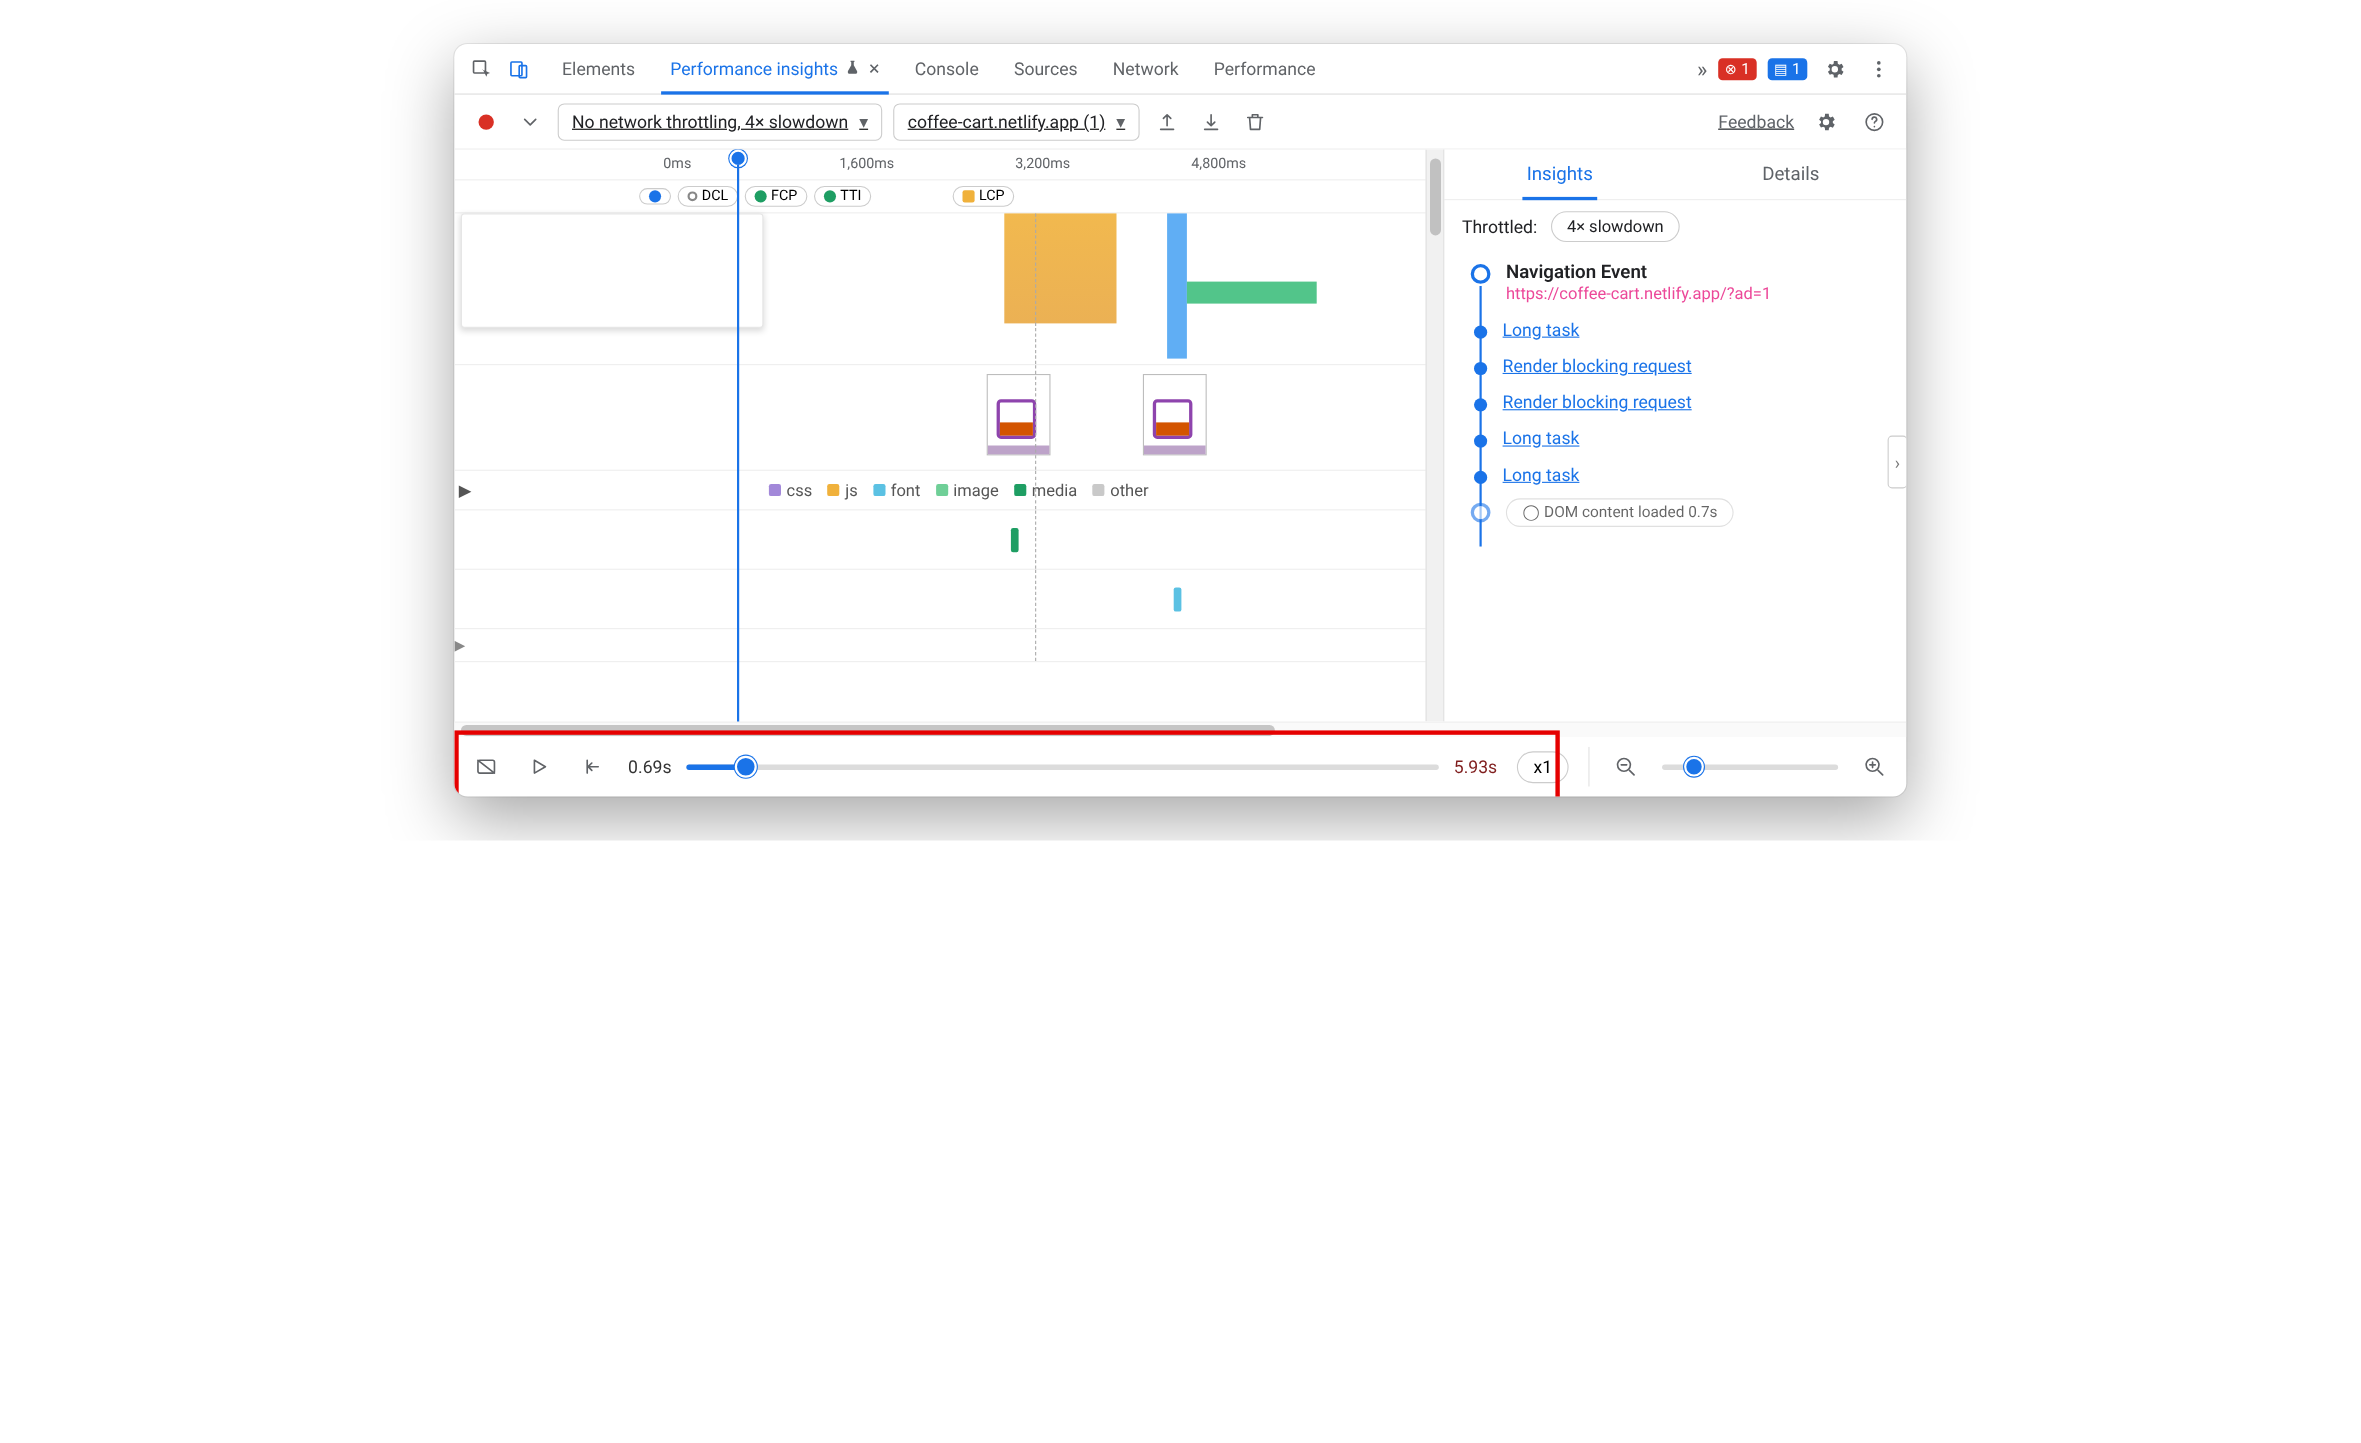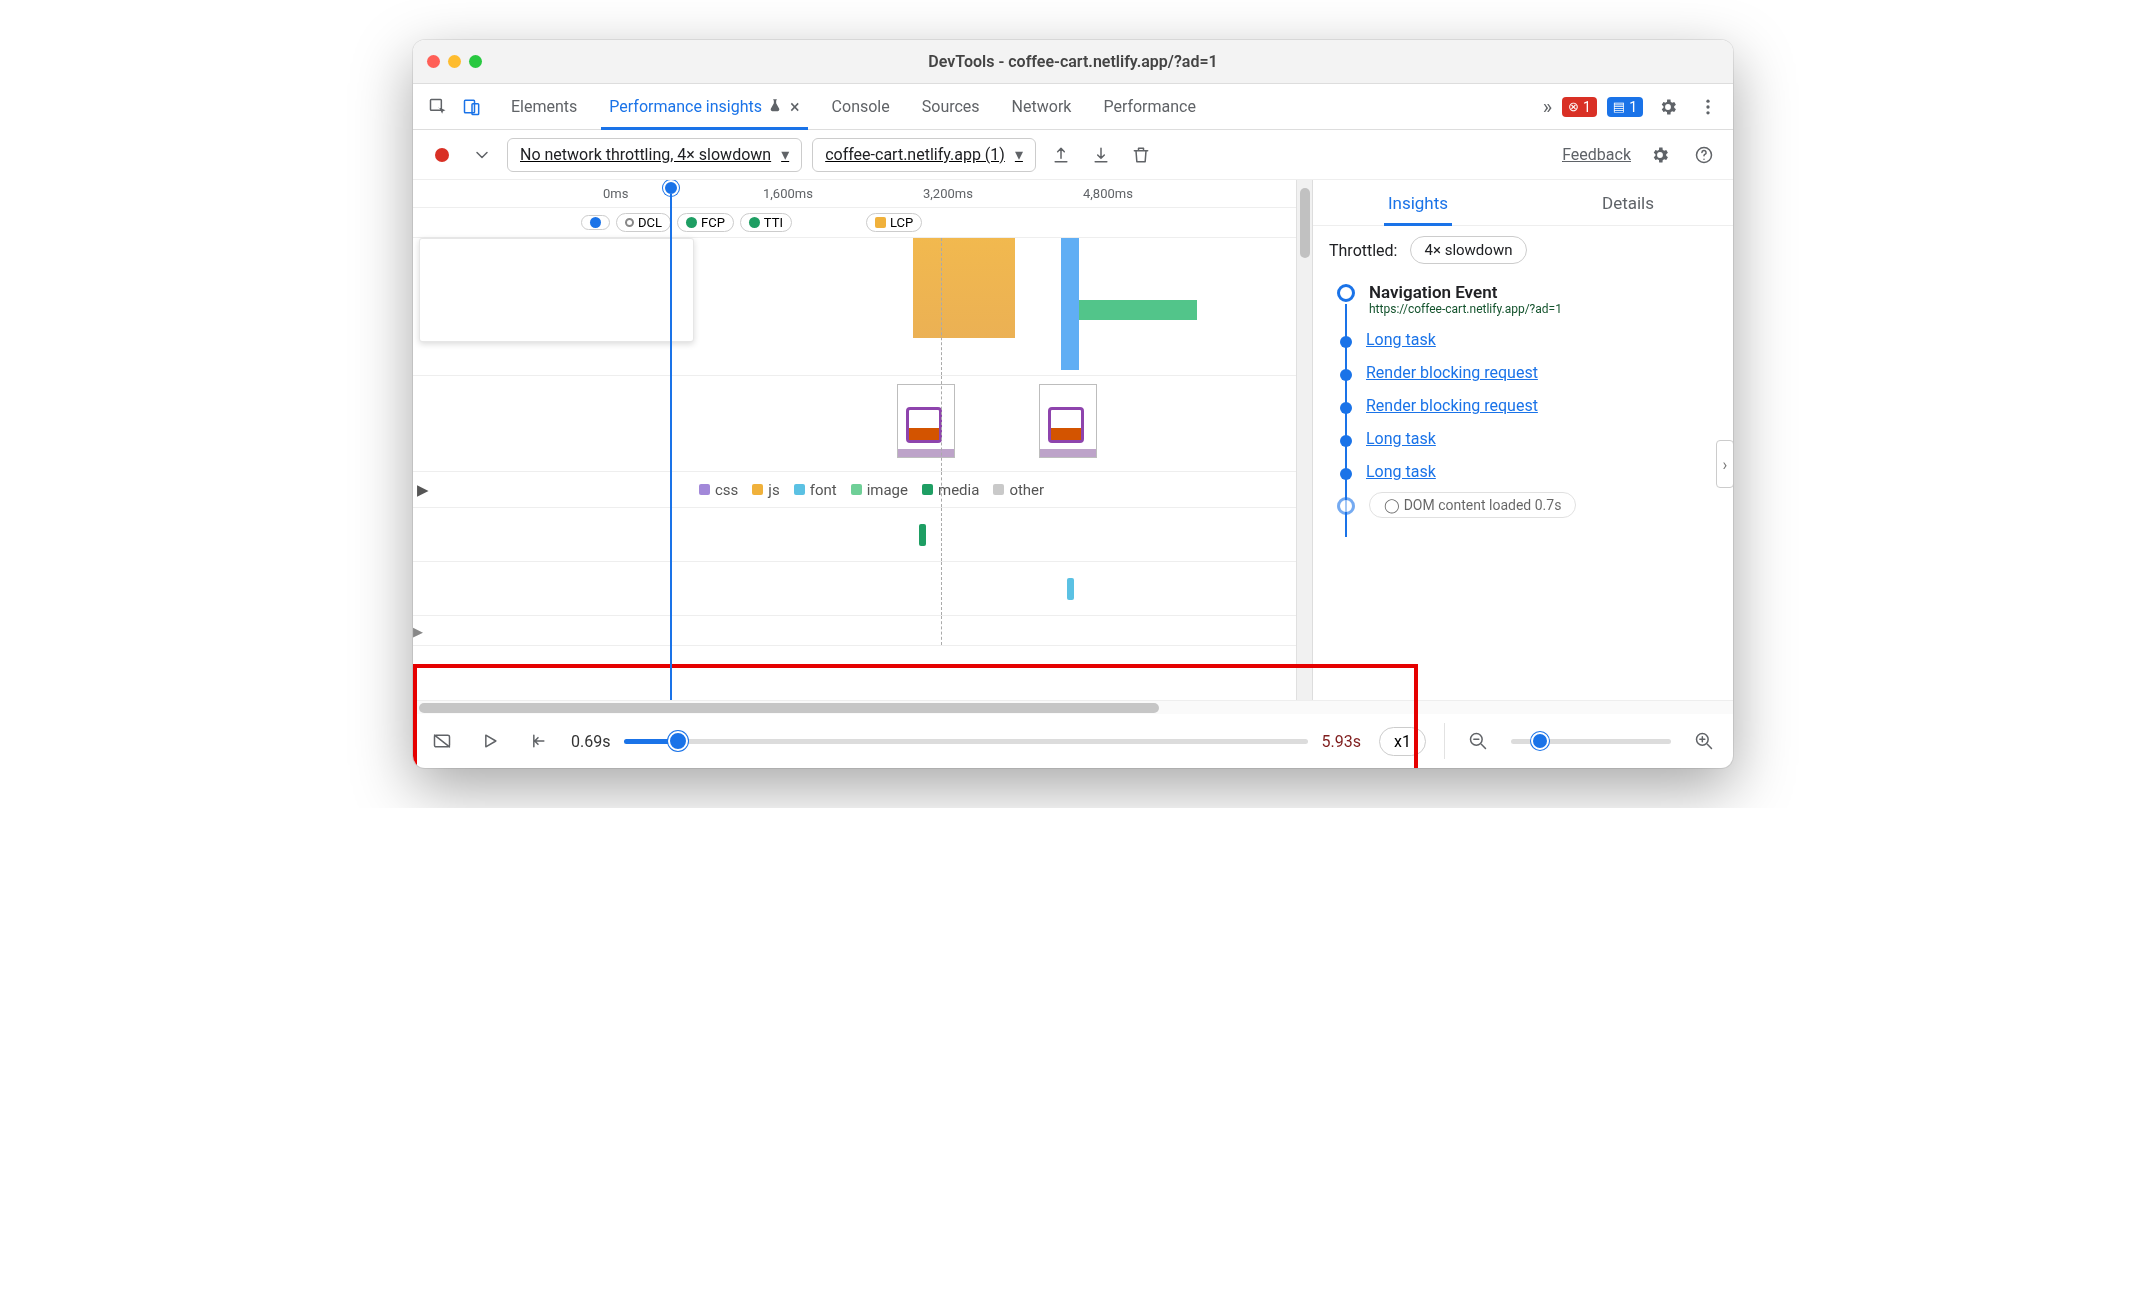--- a/index.html
+++ b/index.html
@@ -117,21 +117,21 @@
 .sidetab.active::after { content:""; position:absolute; bottom:-1px; left: 34%; right: 34%; height:3px; background:#1a73e8; }
 .throttle-row { padding: 10px 16px; display:flex; align-items:center; gap: 12px; font-size: 16px; color:#202124; }
 .chip { border: 1px solid #ccc; border-radius: 18px; padding: 4px 14px; font-size: 15px; }
 
 .insights-list { padding: 8px 16px 8px 24px; overflow:hidden; position: relative; }
 .rail { position: absolute; left: 32px; top: 30px; bottom: 0; width: 2px; background: #1a73e8; }
 .evt { display:flex; gap: 14px; margin-bottom: 14px; align-items:flex-start; }
 .evt .node { width: 18px; height: 18px; border-radius: 50%; border: 3px solid #1a73e8; background:#fff; flex: none; margin-top:2px; position: relative; z-index:1; }
 .evt .node.solid { background:#1a73e8; width: 12px; height: 12px; border: none; margin-left: 3px; margin-top: 6px; }
 .evt .content .title { font-weight: 600; font-size: 17px; color:#202124; }
-.evt .content .sub { font-size: 12px; color:#14532d; }
+.evt .content .sub { font-size: 15px; color:#ec4899; }
 .evt .content .lnk { color:#1a73e8; text-decoration: underline; font-size: 16px; cursor:pointer; }
 
 .bottom-scroll { height: 14px; border-top: 1px solid #eee; position: relative; background: #fafafa; }
 .bottom-scroll .thumb-h { position:absolute; left:6px; top:2px; height:10px; width: 740px; background: #c6c6c6; border-radius: 5px; }
 
 .footer { height: 54px; display:flex; align-items:center; padding: 0 14px; gap: 18px; }
 .footer .sep { width: 1px; height: 36px; background: #e2e2e2; }
 .timeline-slider { flex: 1; display: flex; align-items:center; gap: 14px; }
 .slider-track { flex:1; height: 5px; background: #dcdcdc; border-radius: 3px; position: relative; }
 .slider-fill { position:absolute; left:0; top:0; bottom:0; width: 50px; background:#1a73e8; border-radius:3px; }
@@ -144,28 +144,20 @@
 
 svg.stroke { stroke: currentColor; fill: none; stroke-width: 1.8; stroke-linecap: round; stroke-linejoin: round; }
 
 .dashed-line { position:absolute; top:0; bottom:0; width:0; border-left: 1.5px dashed #aaa; z-index:3; }
 </style>
 </head>
 <body>
 
 <div class="window">
 
-  <div class="titlebar">
-    <div class="traffic-lights">
-      <span class="light red"></span>
-      <span class="light yellow"></span>
-      <span class="light green"></span>
-    </div>
-    <div class="titlebar-title">DevTools - coffee-cart.netlify.app/?ad=1</div>
-  </div>
 
   <div class="tabbar">
     <button class="icon-btn">
       <svg class="stroke" viewBox="0 0 24 24">
           <rect x="3" y="3" width="13" height="13" rx="1"></rect>
           <path d="M12 12 l9 4 -3 1 -1 3 -4 -8z" fill="currentColor" stroke="none"></path>
         </svg>
     </button>
     <button class="icon-btn blue">
       <svg class="stroke" viewBox="0 0 24 24">

